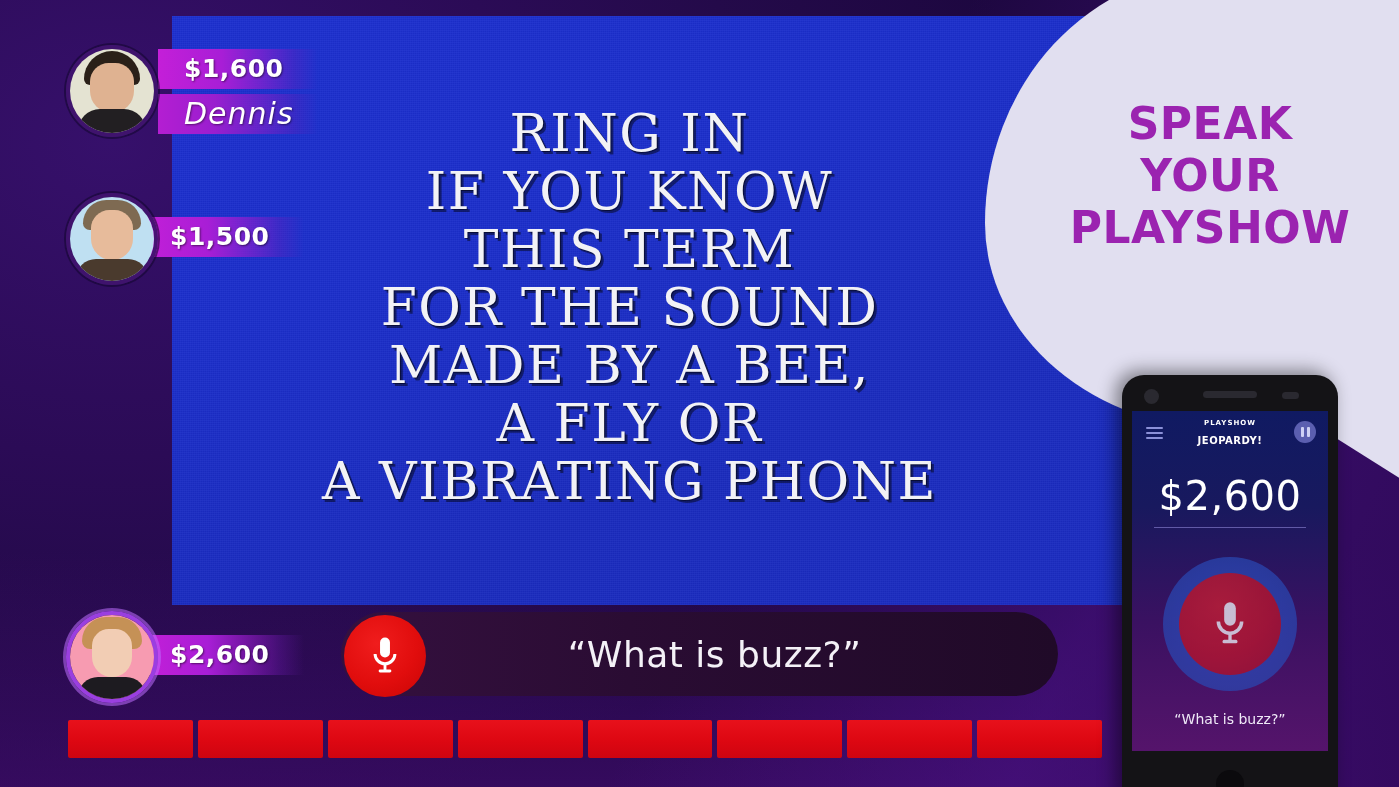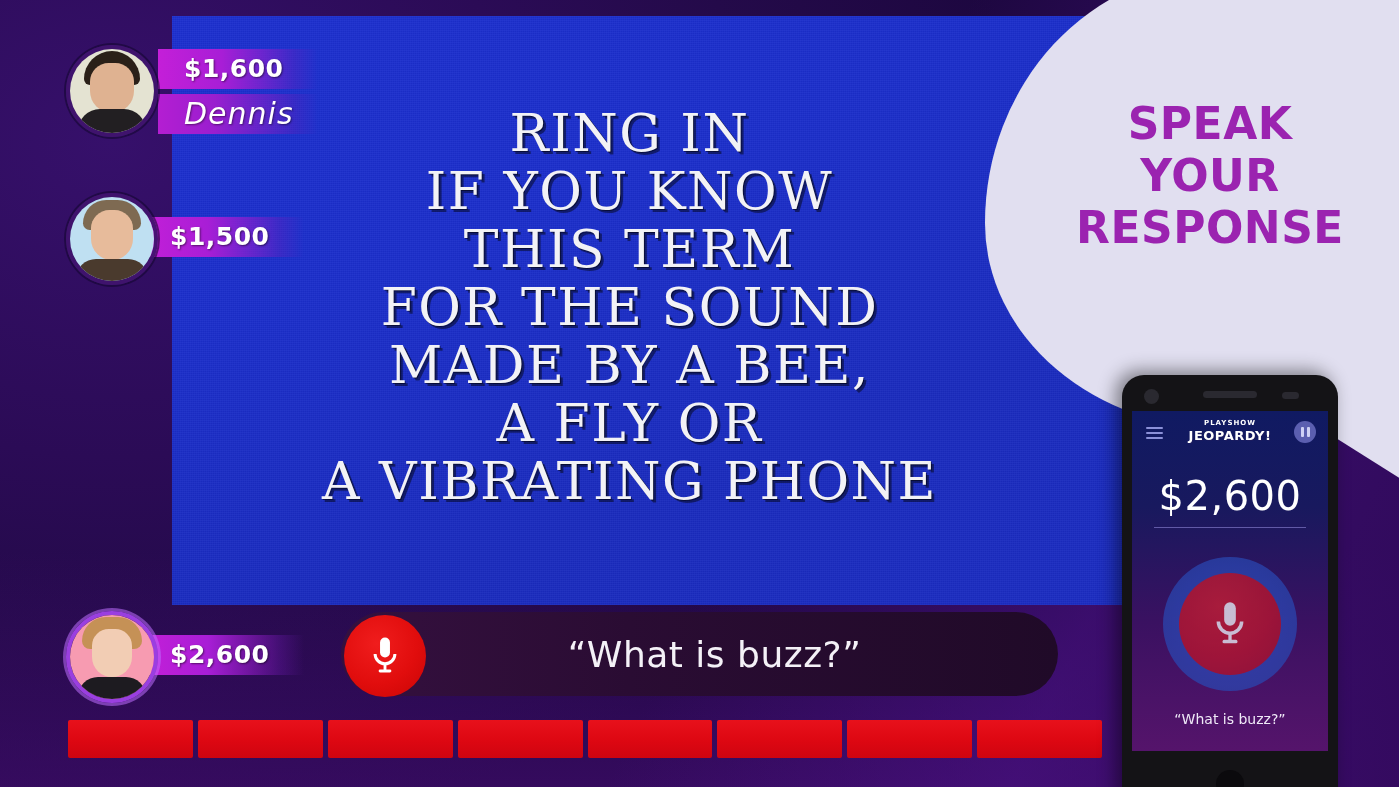--- a/index.html
+++ b/index.html
@@ -215,22 +215,22 @@
   #ph-hamburger { position: absolute; left: 14px; top: 16px; width: 17px; height: 12px; }
   #ph-hamburger span { display: block; height: 2px; background: #8b90d8; margin-bottom: 3px; border-radius: 1px; }
   #ph-pause {
     position: absolute; right: 12px; top: 10px; width: 22px; height: 22px; border-radius: 50%;
     background: #5b5fb0; display:flex; align-items:center; justify-content:center; gap:3px;
   }
   #ph-pause i { display:block; width:3px; height:10px; background:#cfd2f5; border-radius:1px; }
   #ph-logo { position: absolute; left: 0; right: 0; top: 8px; text-align: center; }
   #ph-logo .playshow { font-family: "DejaVu Sans", sans-serif; font-weight: 700; font-size: 7px; letter-spacing: 1px; color: #fff; }
   #ph-logo .jeop {
-    font-family: "DejaVu Sans", sans-serif; font-weight: 700; font-size: 13px;
-    letter-spacing: .5px; color: #fff; margin-top: 1px;
+    font-family: "DejaVu Sans", sans-serif; font-weight: 700; font-size: 10px;
+    letter-spacing: .5px; color: #fff; margin-top: 8px;
     text-shadow: 1px 1px 0 #1b1b5e;
   }
   #ph-score {
     position: absolute; left: 0; right: 0; top: 62px; text-align: center;
     font-family: "DejaVu Sans", sans-serif; font-size: 40px; color: #fff; letter-spacing: .5px;
   }
   #ph-divider { position: absolute; left: 22px; right: 22px; top: 116px; height: 1px; background: rgba(180,170,255,.45); }
   #ph-mic-outer {
     position: absolute; left: 50%; top: 146px; transform: translateX(-50%);
     width: 134px; height: 134px; border-radius: 50%;
@@ -262,21 +262,21 @@
 FOR THE SOUND
 MADE BY A BEE,
 A FLY OR
 A VIBRATING PHONE</div>
   </div>
 
   <div id="speak-blob"></div>
   <div id="speak-blob-tail"></div>
   <div id="speak-text">SPEAK
 YOUR
-RESPONSE</div>
+PLAYSHOW</div>
 
   <div class="player" style="left:66px; top:38px;gap:14px;">
     <div class="player-avatar">
       <div class="face">
         <div class="bg" style="inset:0;background:#e4e3d2;"></div>
         <div class="hair" style="left:14px;top:2px;width:56px;height:34px;border-radius:28px 28px 6px 6px;background:#2a2018;"></div>
         <div class="skin" style="left:20px;top:14px;width:44px;height:50px;border-radius:22px 22px 26px 26px;background:#dfb291;"></div>
         <div class="body" style="left:8px;top:60px;width:68px;height:36px;border-radius:22px 22px 0 0;background:#221f22;"></div>
       </div>
     </div>

